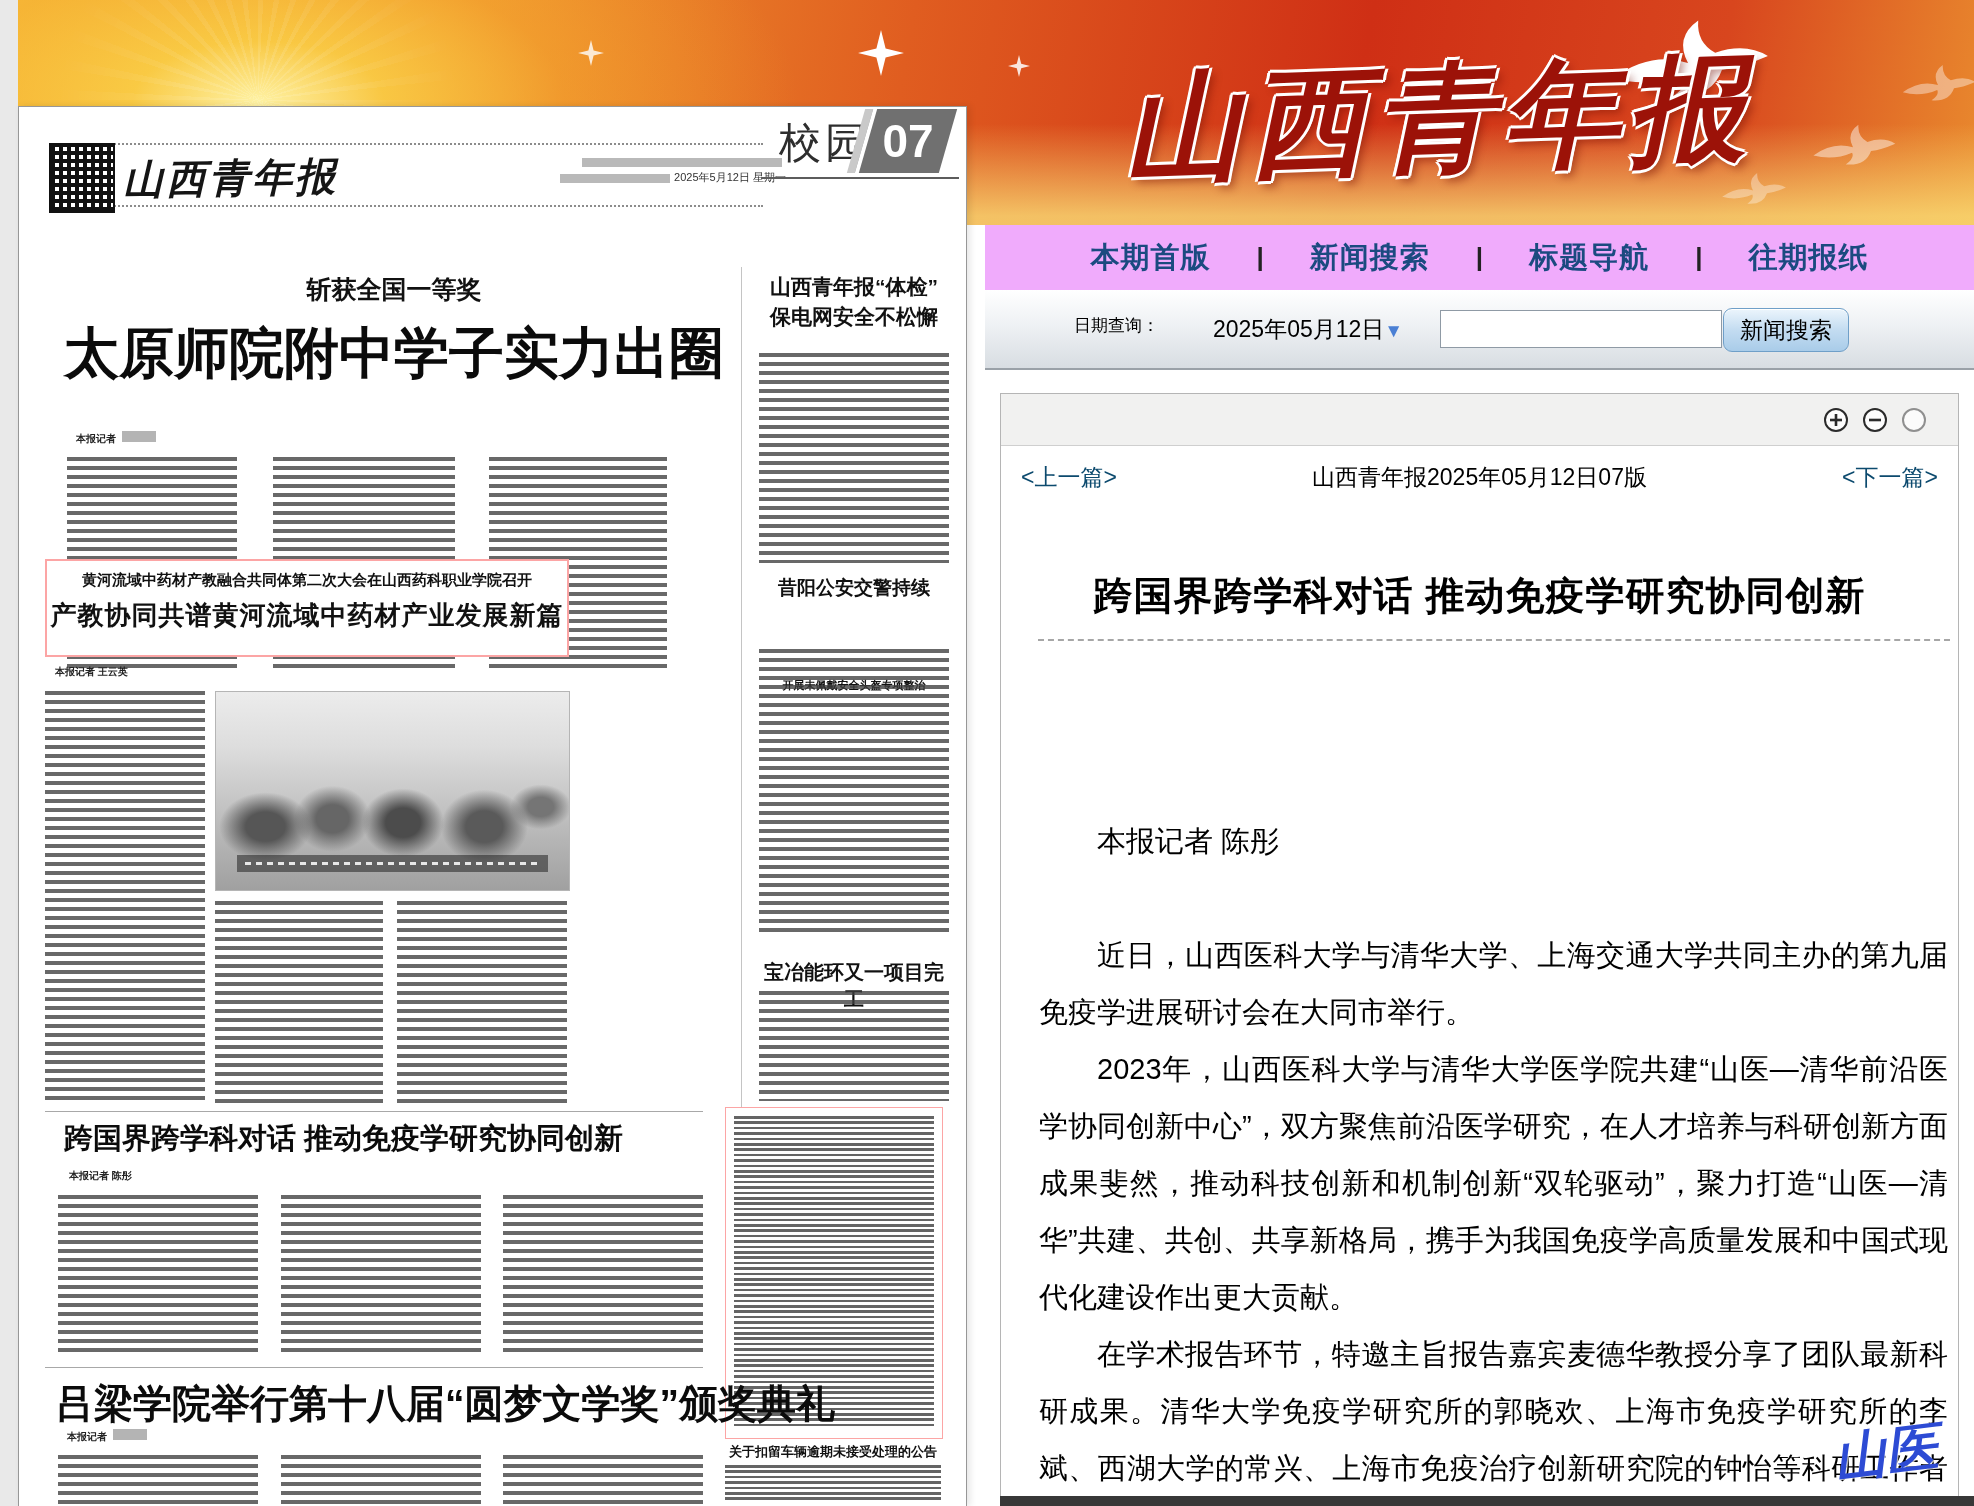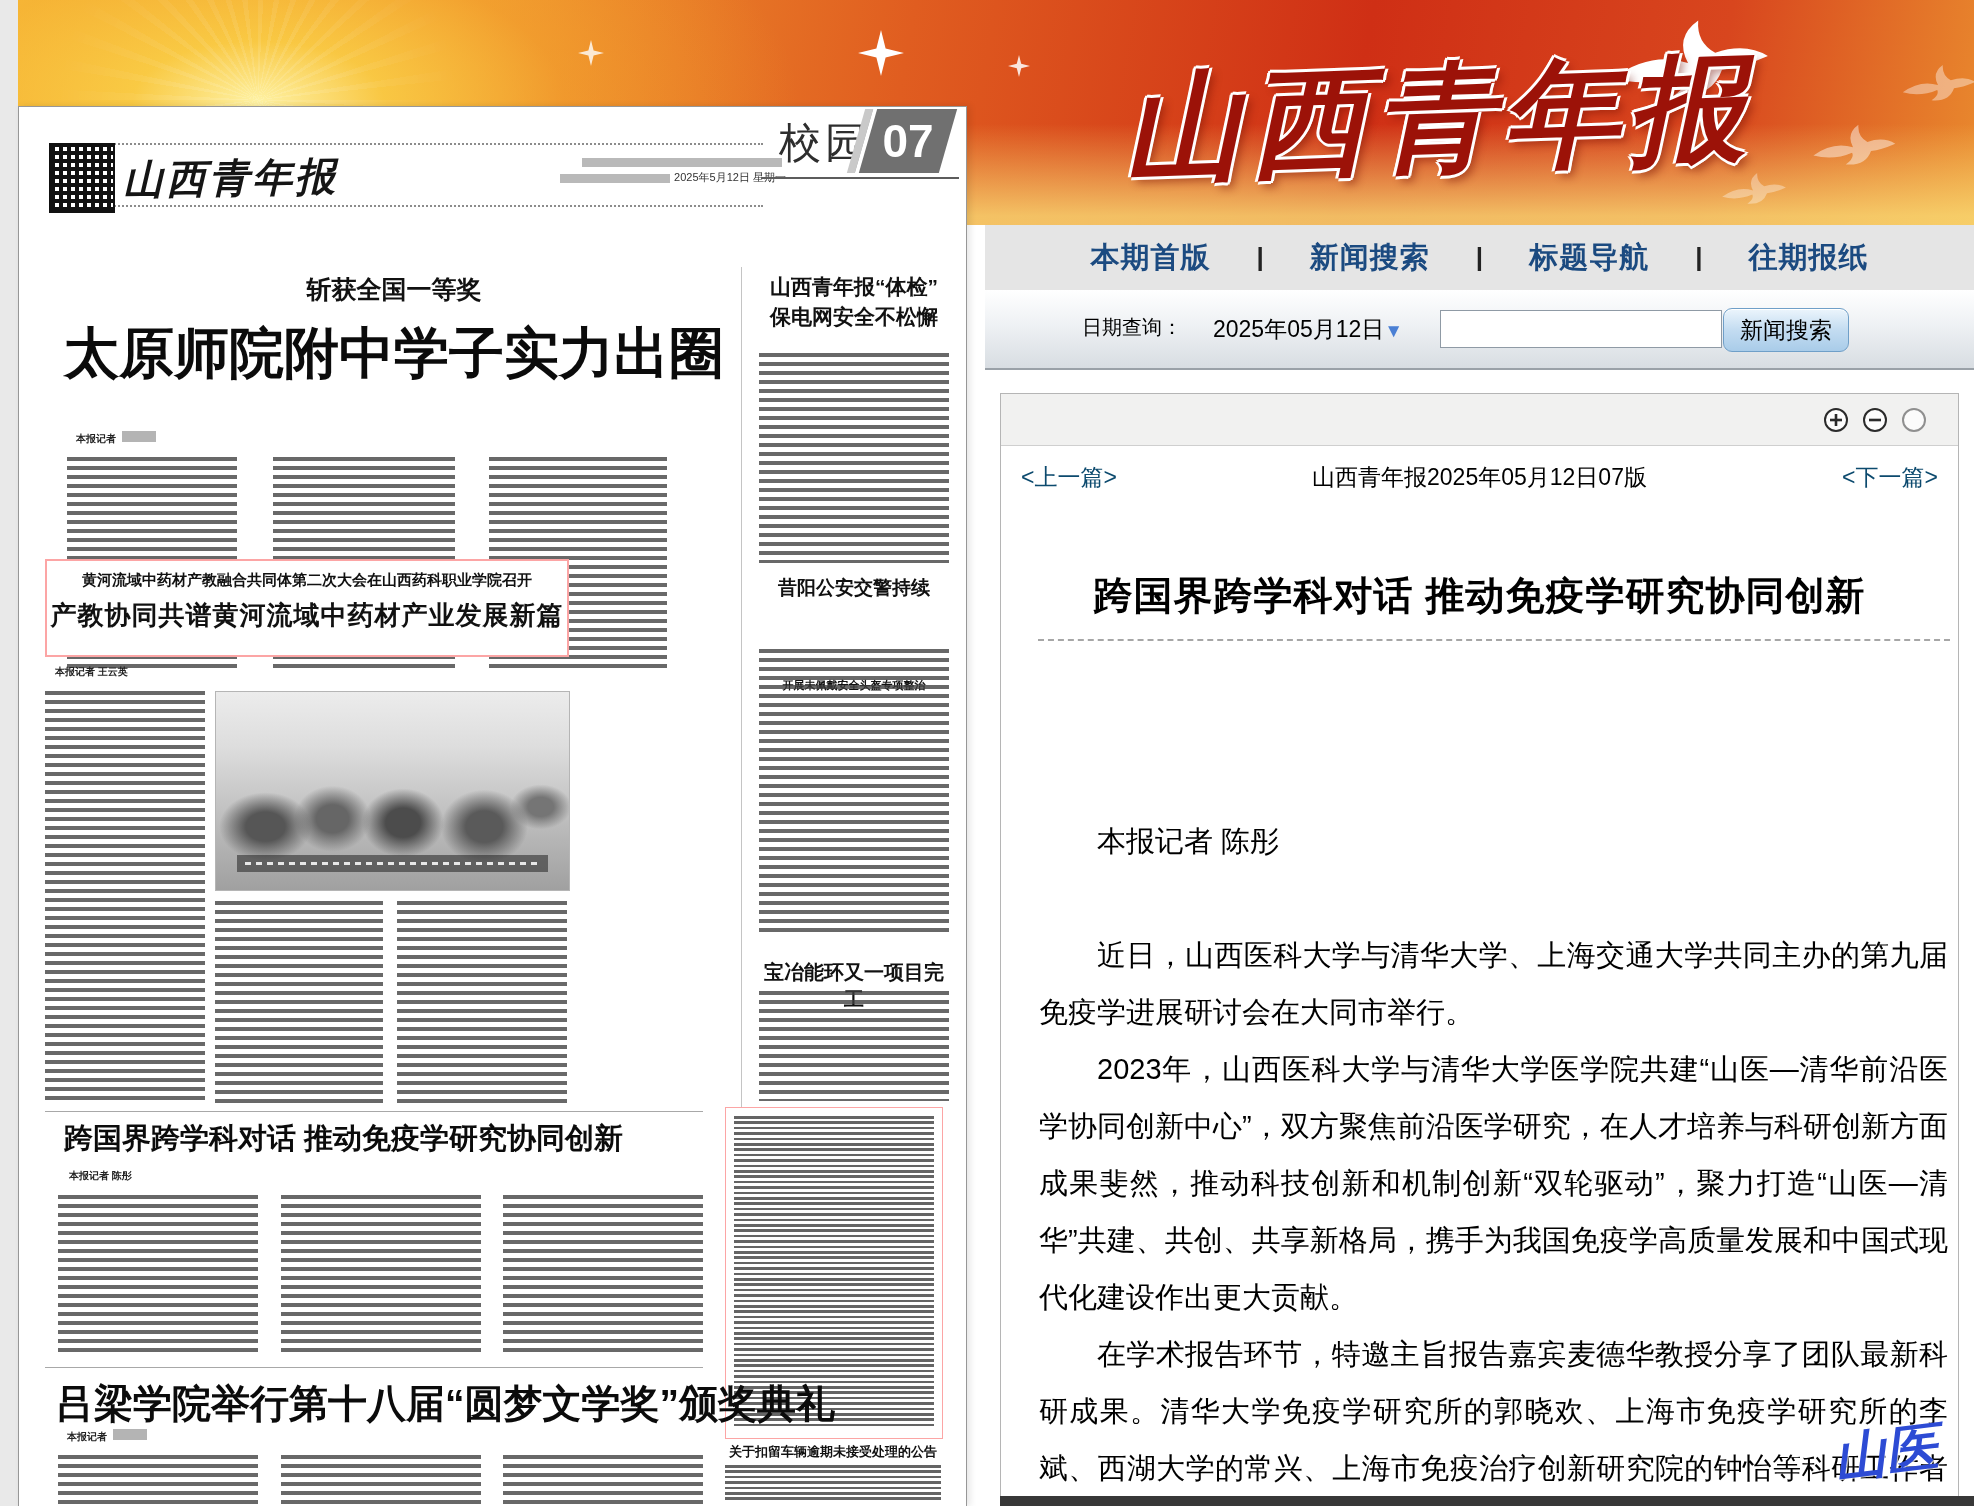--- a/index.html
+++ b/index.html
@@ -63,29 +63,29 @@
       radial-gradient(62px 52px at 53% 66%, #4c4c4c 0 28%, transparent 66%),
       radial-gradient(66px 56px at 76% 68%, #5a5a5a 0 28%, transparent 66%),
       radial-gradient(46px 34px at 92% 58%, #757575 0 28%, transparent 66%),
       linear-gradient(180deg,#ececec 0%,#dddddd 28%,#c3c3c3 58%,#a0a0a0 100%);
       border:1px solid #b5b5b5;}
   .photo .cap{position:absolute;left:6%;right:6%;bottom:9%;height:17px;background:rgba(35,35,35,.55);}
   .photo .cap i{position:absolute;left:8px;right:8px;top:7px;height:3px;
       background:repeating-linear-gradient(90deg,rgba(255,255,255,.85) 0 6px,transparent 6px 11px);}
 
   
-  .navbar{left:985px;top:225px;width:989px;height:65px;background:#e5e5e5;
+  .navbar{left:985px;top:225px;width:989px;height:65px;background:#f0abfc;
       display:flex;align-items:center;justify-content:center;gap:46px;}
   .navbar a{font-size:29px;font-weight:bold;color:#1b4a80;text-decoration:none;letter-spacing:1px;}
   .navbar .sep{font-size:26px;color:#222;font-weight:bold;}
 
   .datebar{left:985px;top:290px;width:989px;height:78px;
       background:linear-gradient(180deg,#ffffff 0%,#eef1f4 45%,#d8dde2 100%);
       border-bottom:2px solid #9aa1a8;}
-  .datebar .lbl{left:97px;top:24px;font-size:20px;color:#000;}
+  .datebar .lbl{left:89px;top:24px;font-size:17px;color:#000;}
   .datebar .val{left:228px;top:24px;font-size:23px;color:#000;cursor:pointer;}
   .caret{color:#4a7fd4;font-size:19px;}
   .q-input{left:455px;top:20px;width:268px;height:36px;border:1px solid #8f9aa5;background:#fff;font-size:20px;padding:0 6px;}
   .q-btn{left:738px;top:18px;height:44px;padding:0 16px;font-size:23px;color:#000;
       background:linear-gradient(180deg,#ecf5fc 0%,#c3dcf1 50%,#a9cce9 100%);
       border:1px solid #6f9fc8;border-radius:9px;box-shadow:inset 0 1px 0 #fff;cursor:pointer;
       font-family:"Liberation Sans","DejaVu Sans",sans-serif;}
 
   .panel{left:1000px;top:393px;width:957px;height:1103px;background:#fff;border:1px solid #b5b5b5;overflow:hidden;}
   .toolbar{height:52px;background:#f1f1f0;border-bottom:1px solid #cfcfcf;

